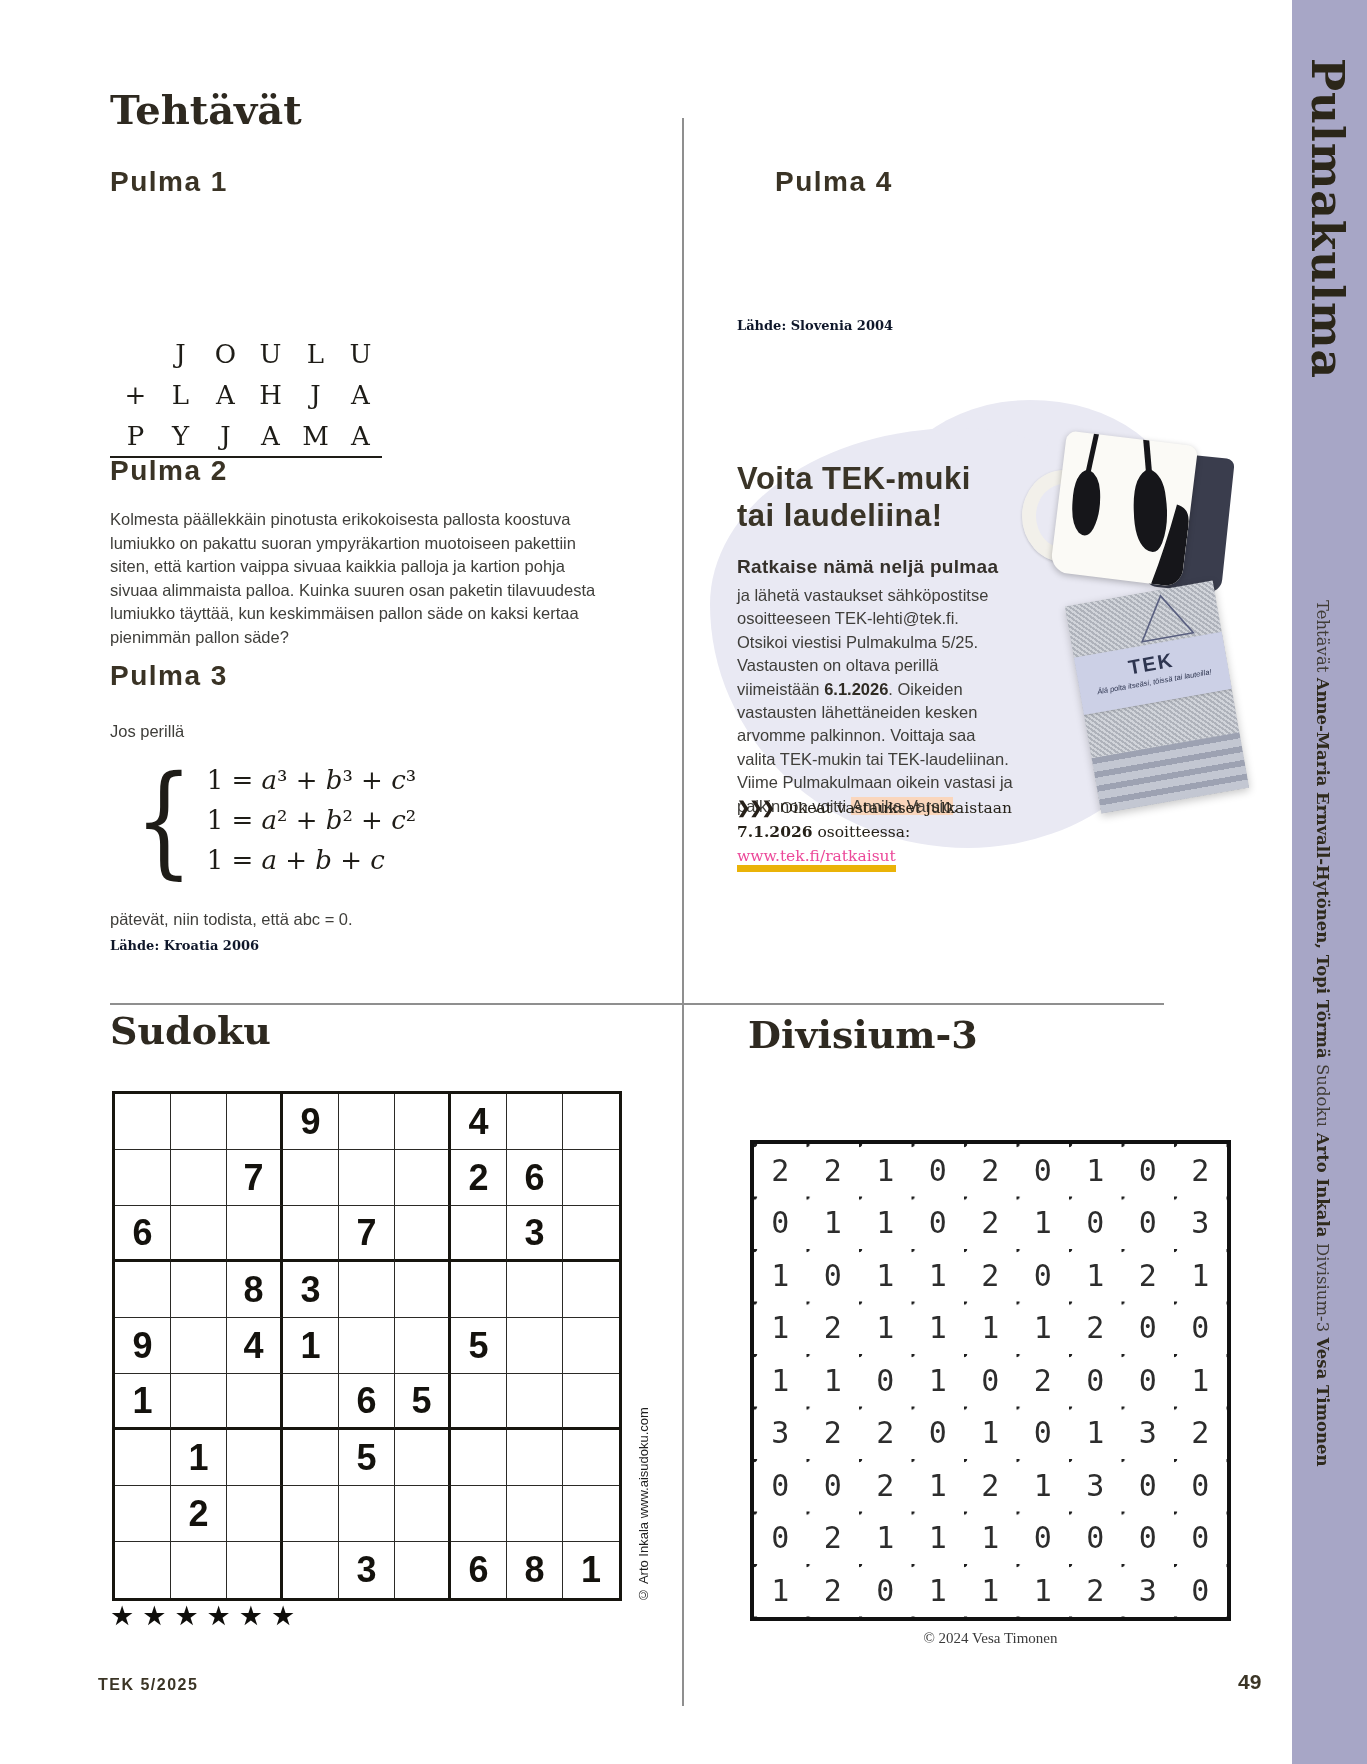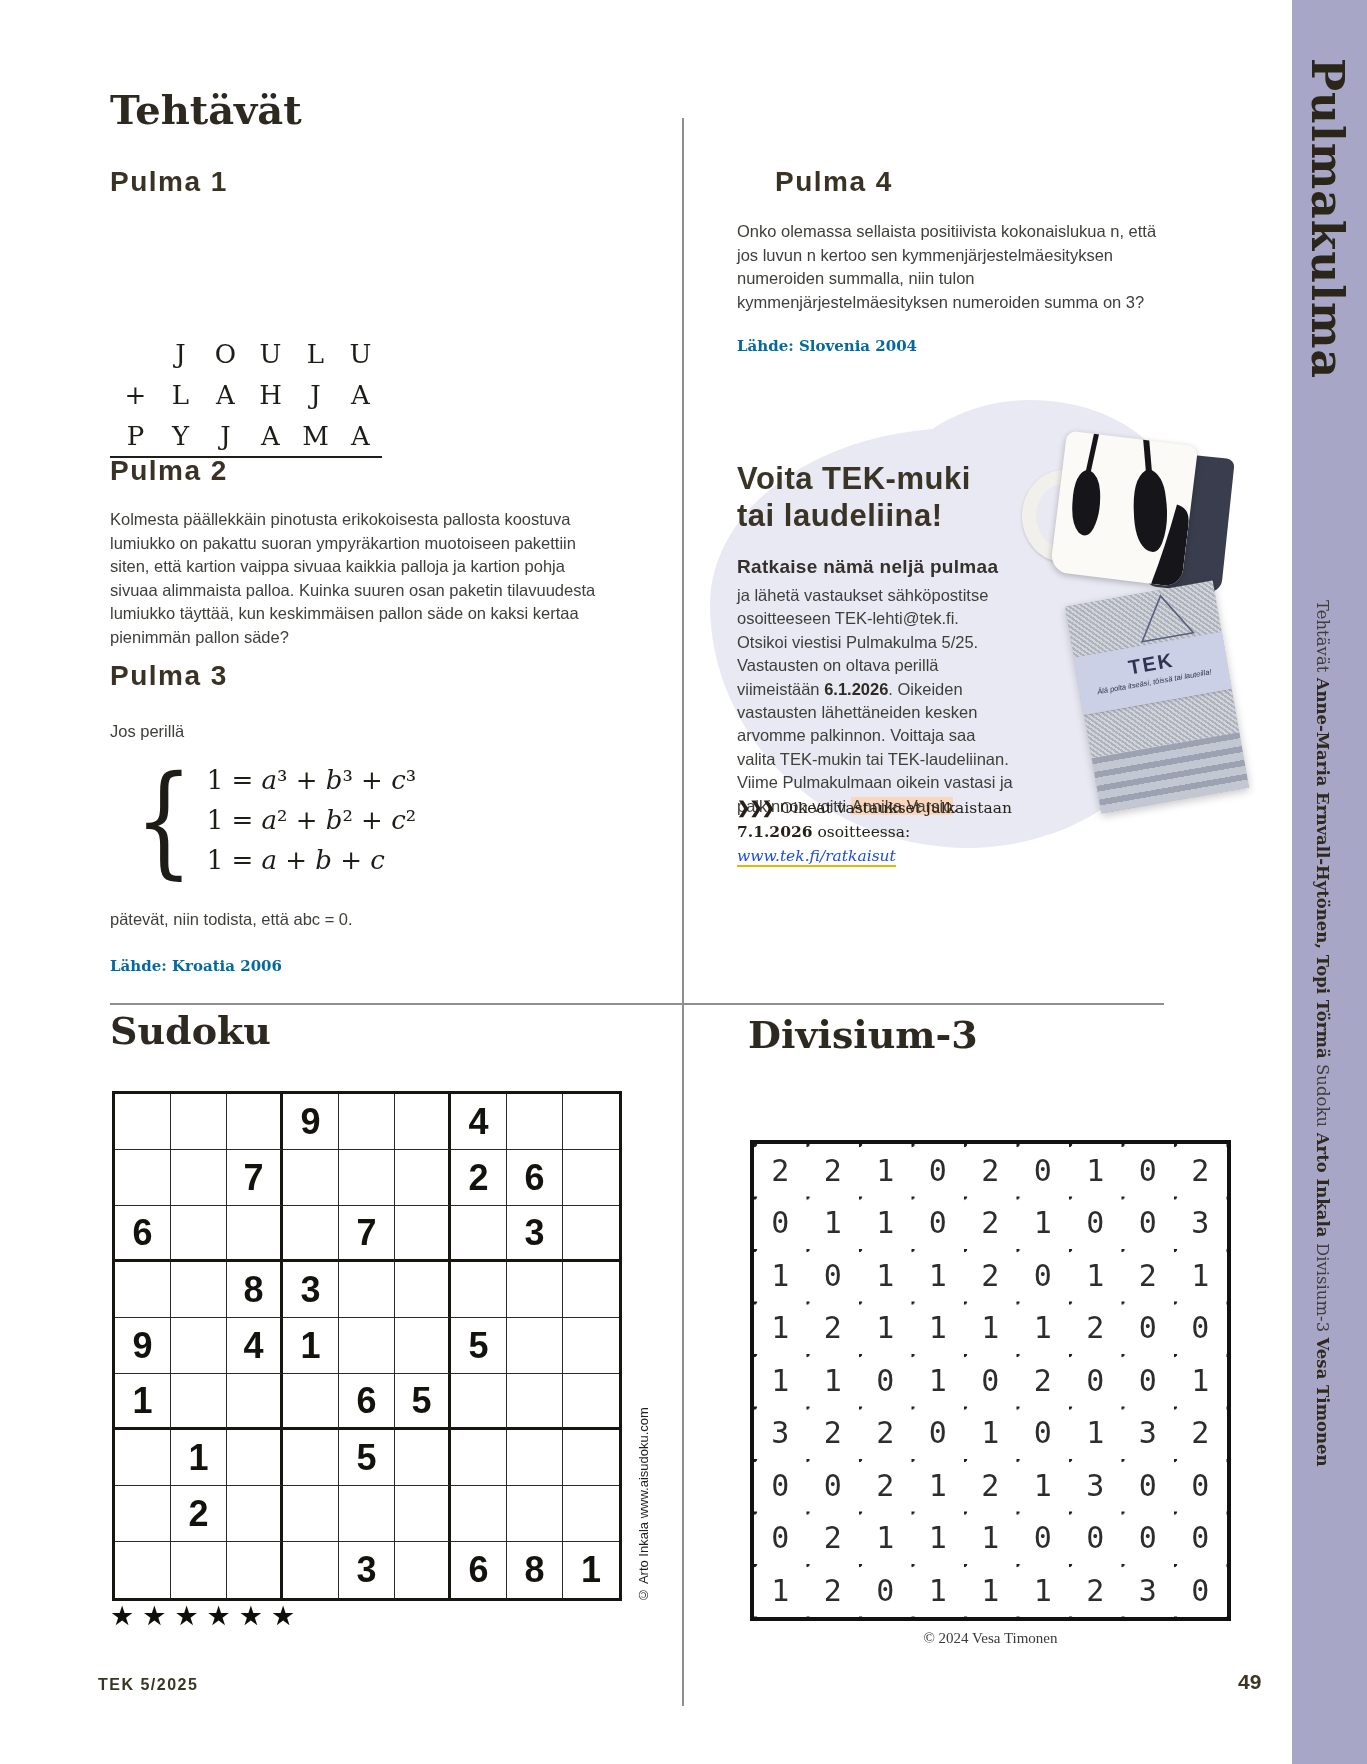--- a/index.html
+++ b/index.html
@@ -21,21 +21,21 @@
   .band-credits .cr-label{font-weight:normal;opacity:.85;}
   .band-credits .cr-names{font-weight:bold;}
 
   
   .serif-h{font-family:"DejaVu Serif","Liberation Serif",serif;font-weight:bold;color:#2e2920;}
   .h-tehtavat{left:110px;top:86px;font-size:40px;}
   .h-sudoku{left:110px;top:1008px;font-size:38px;}
   .h-divisium{left:748px;top:1012px;font-size:38px;}
   .pulma-h{font-size:28px;font-weight:bold;color:#3a3325;letter-spacing:1.5px;}
   .body-t{font-size:16.5px;line-height:23.5px;color:#3f3e3a;}
-  .source{font-family:"DejaVu Serif","Liberation Serif",serif;font-weight:bold;font-size:15px;color:#0369a1;margin-top:19px;}
+  .source{font-family:"DejaVu Serif","Liberation Serif",serif;font-weight:bold;font-size:13px;color:#0f172a;}
 
   
   .crypt{left:113px;top:333px;display:grid;grid-template-columns:repeat(6,45px);
          grid-auto-rows:41px;font-family:"DejaVu Serif","Liberation Serif",serif;
          font-size:26px;color:#1e1c17;}
   .crypt div{display:flex;align-items:center;justify-content:center;}
   .crypt-rule{left:110px;top:456px;width:272px;height:2px;background:#1e1c17;}
 
   
   .eqwrap{left:125px;top:760px;display:flex;align-items:center;}
@@ -78,21 +78,21 @@
          color:#3a3427;letter-spacing:.5px;}
   .lead{left:737px;top:556px;font-size:19px;font-weight:bold;color:#35302a;letter-spacing:.3px;}
   .prize-body{left:737px;top:584px;width:276px;font-size:16.5px;line-height:23.4px;color:#3f3e3a;}
   .prize-body b{color:#2f2b24;}
   .hl{background:#fad6bc;padding:0 1px;}
   .answers{left:737px;top:796px;width:300px;font-family:"DejaVu Serif","Liberation Serif",serif;
            font-size:15.5px;line-height:24px;color:#262219;}
   .arrow{font-family:"Liberation Sans",sans-serif;font-weight:bold;font-size:16px;
          letter-spacing:-1px;color:#262019;margin-right:6px;}
   .adate{font-weight:bold;}
-  .alink{text-decoration:none;color:#1d4ed8;border-bottom:2px solid #eab308;font-style:italic;}
+  .alink{text-decoration:none;color:#ec4899;border-bottom:7px solid #eab308;}
 
   
   .mug{left:1022px;top:432px;width:170px;height:160px;}
   .mug2{left:1150px;top:455px;width:78px;height:135px;background:#3a3d4d;border-radius:8px 8px 14px 14px;
         transform:rotate(6deg);}
   .mug-body{position:absolute;left:36px;top:6px;width:132px;height:142px;background:#fbfaf6;
         border-radius:10px 10px 18px 18px;box-shadow:0 2px 6px rgba(0,0,0,.25);transform:rotate(7deg);overflow:hidden;}
   .mug-handle{position:absolute;left:0;top:38px;width:56px;height:64px;border:14px solid #f2f0ea;
         border-radius:50%;box-shadow:0 1px 3px rgba(0,0,0,.2);}
   .towel{left:1082px;top:592px;width:150px;height:210px;background:#b9bdc6;transform:rotate(-10deg);
@@ -159,21 +159,20 @@
         <div>1 = <i>a</i>³ + <i>b</i>³ + <i>c</i>³</div>
         <div>1 = <i>a</i>² + <i>b</i>² + <i>c</i>²</div>
         <div>1 = <i>a</i> + <i>b</i> + <i>c</i></div>
       </div>
   </div>
 
   <div class="abs body-t" style="left:110px;top:908px;">pätevät, niin todista, että abc = 0.</div>
   <div class="abs source" style="left:110px;top:938px;">Lähde: Kroatia 2006</div>
 
   <div class="abs pulma-h" style="left:775px;top:166px;">Pulma 4</div>
-  <div class="abs body-t" style="left:737px;top:220px;width:430px;">Onko olemassa sellaista positiivista kokonaislukua n, että jos luvun n kertoo sen kymmenjärjestelmäesityksen numeroiden summalla, niin tulon kymmenjärjestelmäesityksen numeroiden summa on 3?</div>
   <div class="abs source" style="left:737px;top:318px;">Lähde: Slovenia 2004</div>
 
   <div class="abs blob2"></div>
   <div class="abs blob"></div>
 
   <div class="abs mug2"></div>
   <div class="abs mug">
     <div class="mug-handle"></div>
     <div class="mug-body">
       <svg width="132" height="142" viewBox="0 0 132 142">

